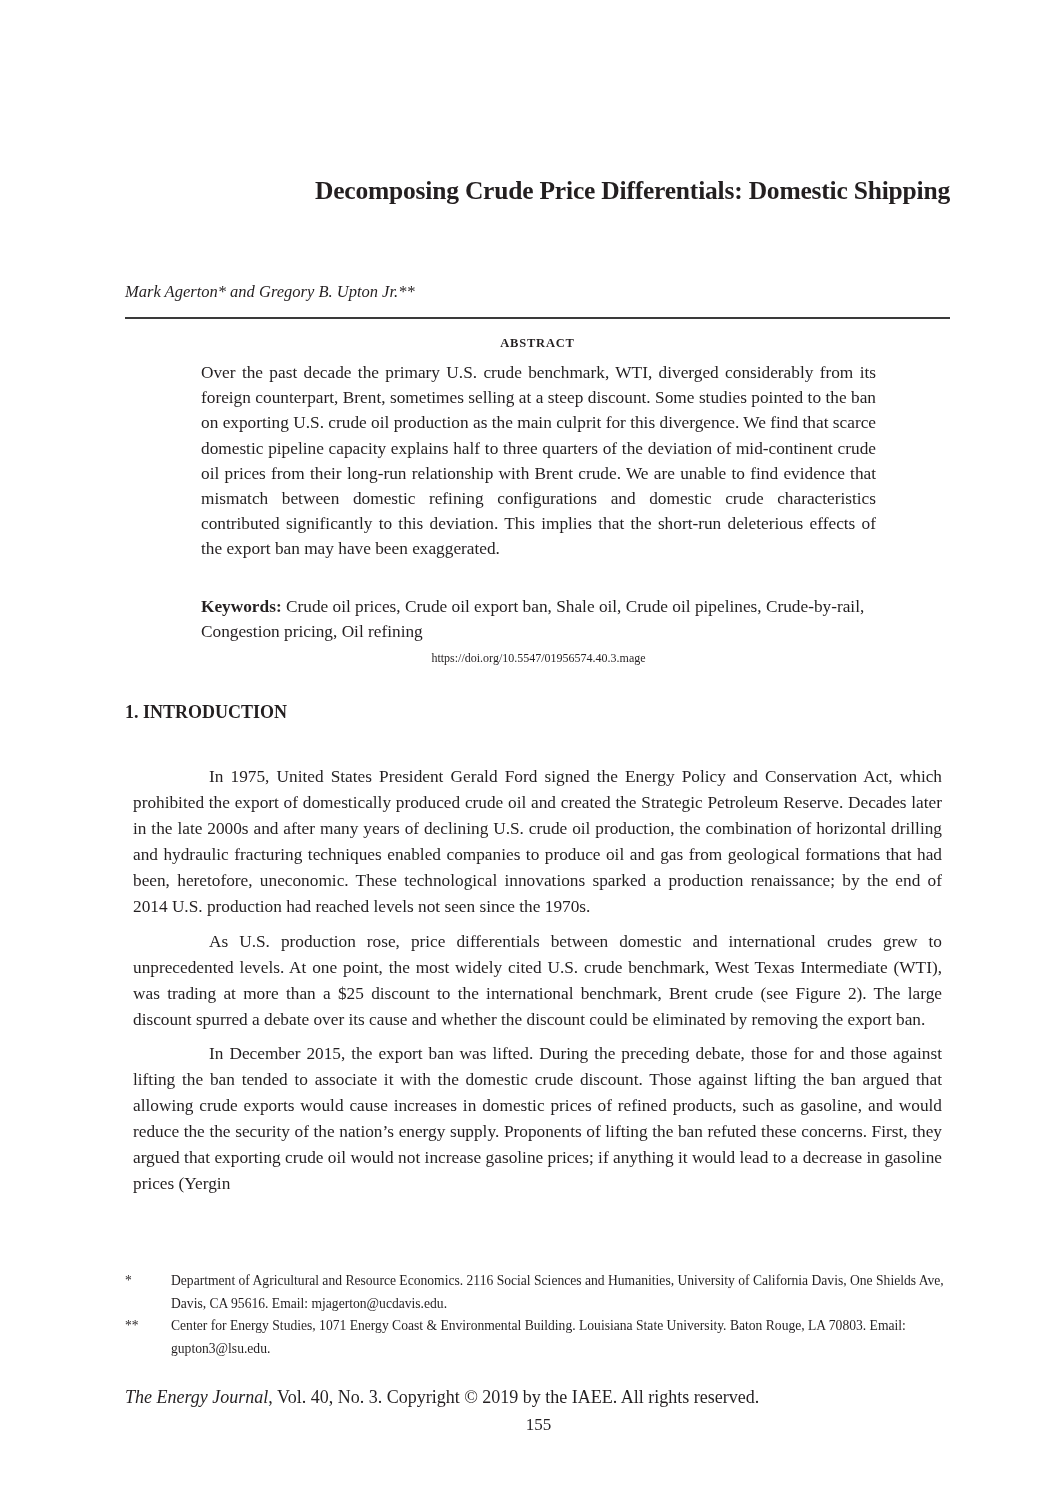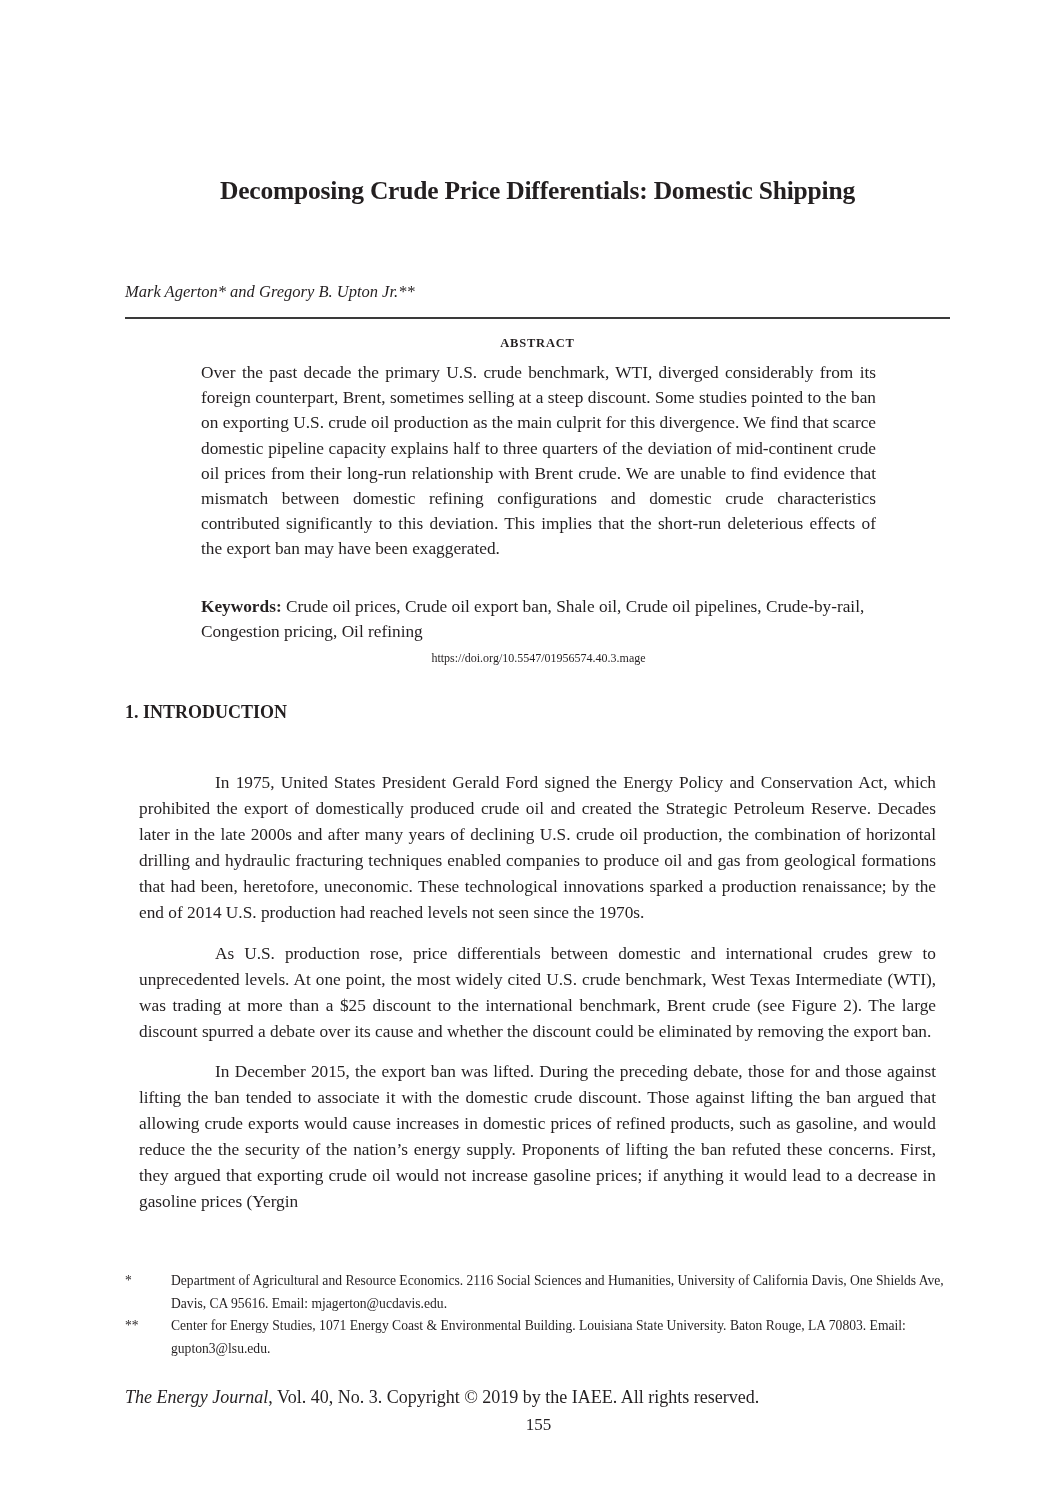--- a/index.html
+++ b/index.html
@@ -4,21 +4,21 @@
 <style>
   html, body { margin: 0; padding: 0; background: #ffffff; }
   body {
     width: 1051px; height: 1500px; position: relative; overflow: hidden;
     font-family: "Liberation Serif", "DejaVu Serif", serif;
     color: #231f20;
   }
   .abs { position: absolute; }
   .title {
     left: 125px; width: 825px; top: 173px;
-    text-align: center; font-weight: bold; font-size: 25.5px; line-height: 36px;
+    text-align: right; font-weight: bold; font-size: 25.5px; line-height: 36px;
     letter-spacing: -0.2px;
   }
   .authors {
     left: 125px; width: 825px; top: 282px; text-align: left;
     font-style: italic; font-size: 16.5px;
   }
   .rule { left: 125px; width: 825px; top: 317px; height: 2px; background: #3a3a3a; }
   .abstract-head {
     left: 125px; width: 825px; top: 336px; text-align: center;
     font-weight: bold; font-size: 12.5px; letter-spacing: 0.8px;
@@ -36,21 +36,21 @@
     left: 201px; width: 675px; top: 651px; text-align: center;
     font-size: 12px;
   }
   .section {
     left: 125px; top: 702px; font-weight: bold; font-size: 18px;
   }
   .body {
     left: 125px; width: 825px; top: 756px;
     font-size: 17.3px; line-height: 26.1px; text-align: justify;
   }
-  .body p { margin: 14px; text-indent: 76px; }
+  .body p { margin: 8px; text-indent: 76px; }
   .footnotes {
     left: 125px; width: 825px; top: 1270px; font-size: 13.6px; line-height: 22.5px;
   }
   .fn { display: flex; }
   .fn .mark { width: 38px; flex: none; }
   .fn .txt { flex: 1; margin-left: 8px; }
   .journal {
     left: 125px; top: 1387px; font-size: 18px;
   }
   .journal i { font-style: italic; }

